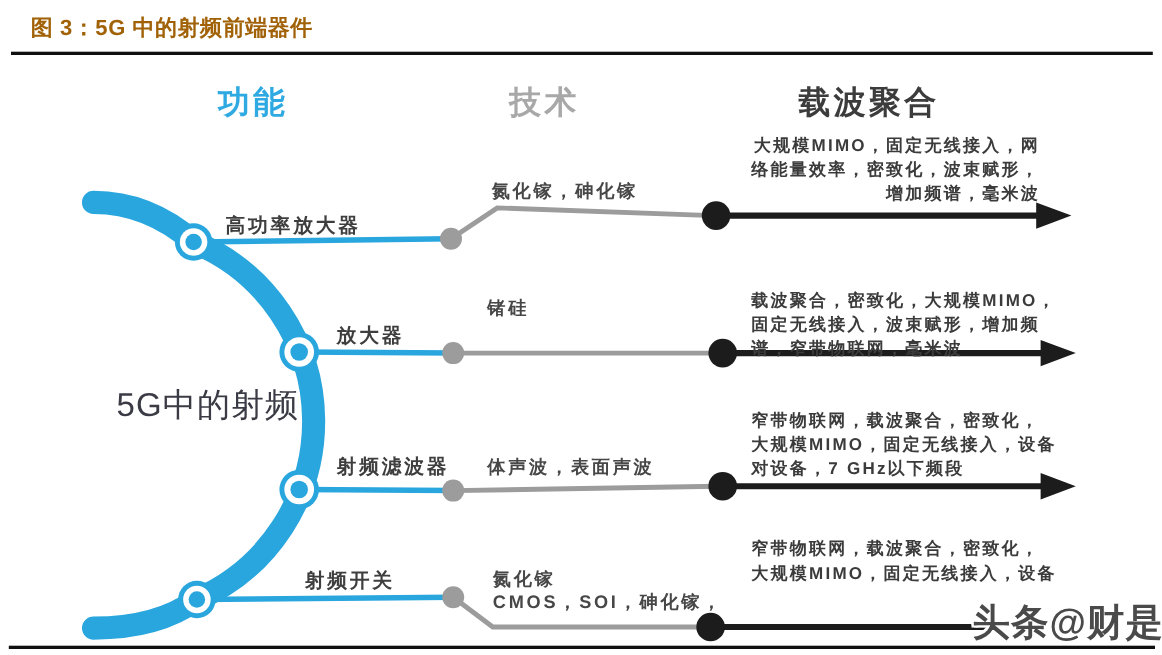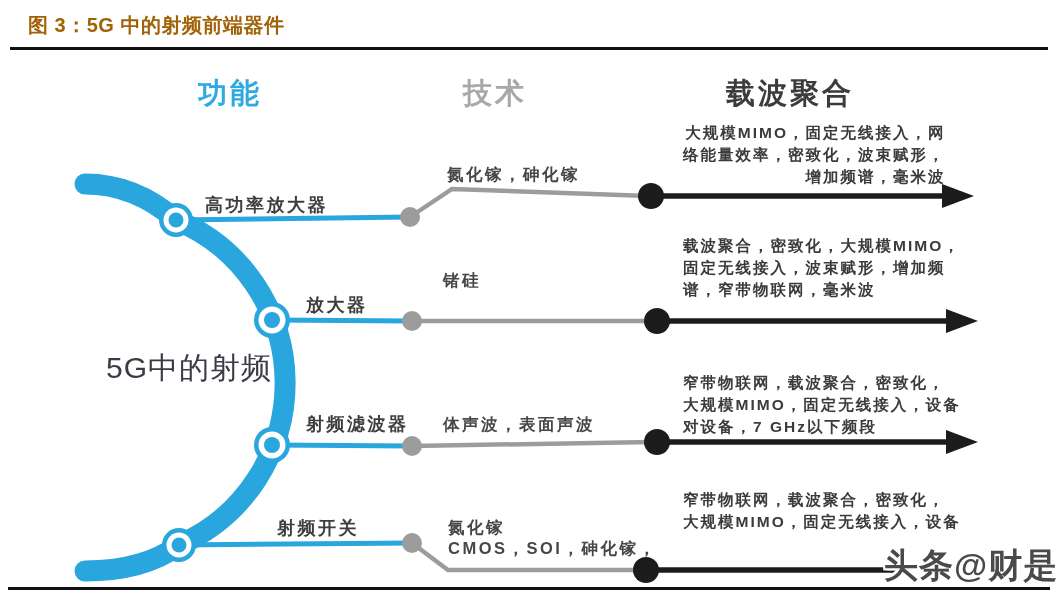--- a/index.html
+++ b/index.html
@@ -37,21 +37,21 @@
   .t1{left:447px;top:164px;}
   .t2{left:443px;top:270px;}
   .t3{left:443px;top:414px;font-family:Liberation Serif, serif;}
   .t4{left:448px;top:517px;}
   .app-text{
     font-size:15.5px;font-weight:bold;color:#3B3B3B;letter-spacing:2px;
     line-height:22px;white-space:nowrap;
   }
   .app-text span{display:block;}
   .a1{left:683px;top:122px;text-align:right;}
-  .a2{left:683px;top:235px;}
+  .a2{left:683px;top:263px;}
   .a3{left:683px;top:372px;}
   .a4{left:683px;top:489px;}
   .watermark{
     left:884px;top:543px;font-size:34px;font-weight:bold;color:#4A4A4A;
     letter-spacing:1px;white-space:nowrap;
     text-shadow:-2px -2px 0 #fff,2px -2px 0 #fff,-2px 2px 0 #fff,2px 2px 0 #fff,
                 0 -2px 0 #fff,0 2px 0 #fff,-2px 0 0 #fff,2px 0 0 #fff;
   }
   svg.diagram{position:absolute;left:0;top:0;}
 </style>

